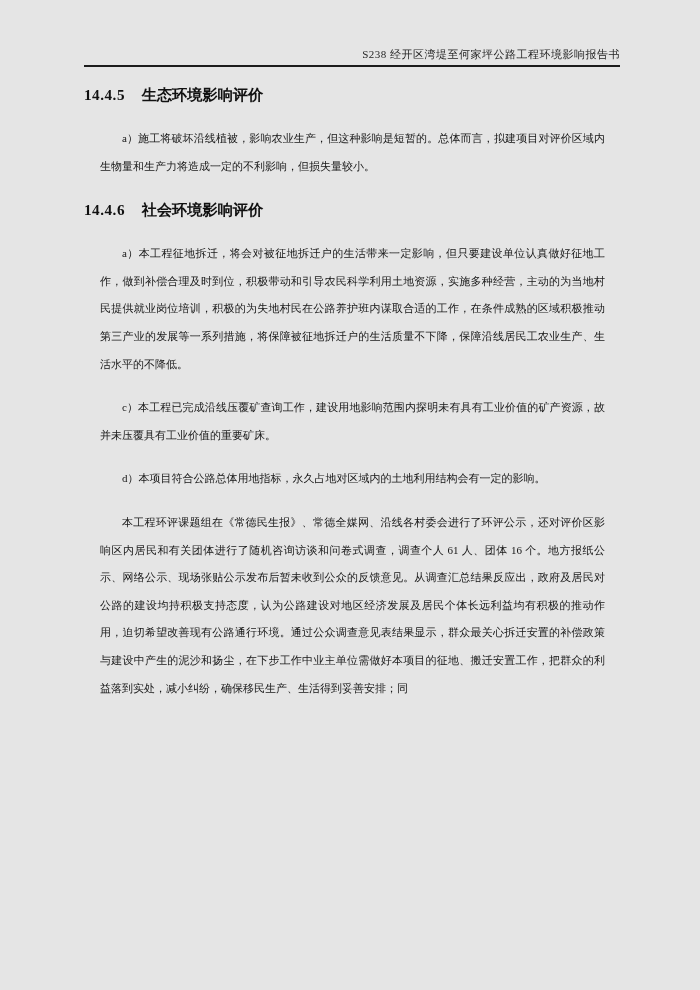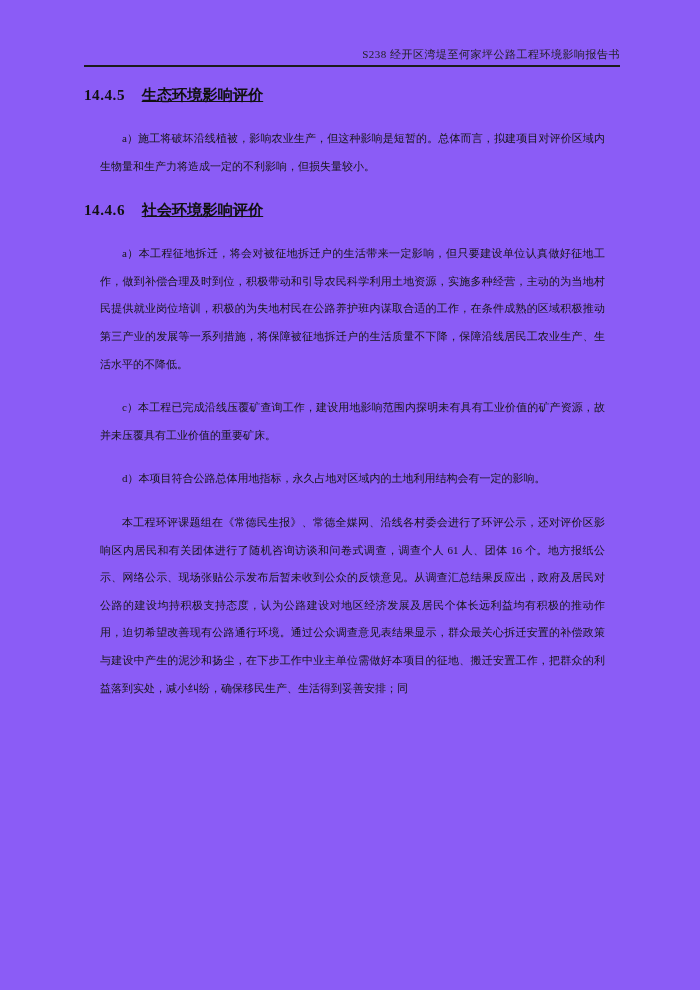--- a/index.html
+++ b/index.html
@@ -4,21 +4,21 @@
 <style>
   html, body {
     margin: 0;
     padding: 0;
     background: #ffffff;
   }
   .page {
     position: relative;
     width: 700px;
     height: 990px;
-    background: #8b5cf6;
+    background: #e5e5e5;
     color: #1a1a1a;
     font-family: "Liberation Serif", "DejaVu Serif", serif;
     overflow: hidden;
   }
   .running-header {
     position: absolute;
     top: 47px;
     left: 84px;
     right: 80px;
     text-align: right;
@@ -41,21 +41,20 @@
     left: 84px;
     width: 537px;
   }
   .heading {
     margin: 0;
     font-size: 15.2px;
     font-weight: bold;
     line-height: 28px;
     color: #111;
     white-space: nowrap;
-    text-decoration: underline;
   }
   .heading .h-num {
     display: inline-block;
     margin-right: 1.1em;
     letter-spacing: 0.5px;
   }
   .para {
     margin: 16px;
     font-size: 11px;
     line-height: 27.6px;

